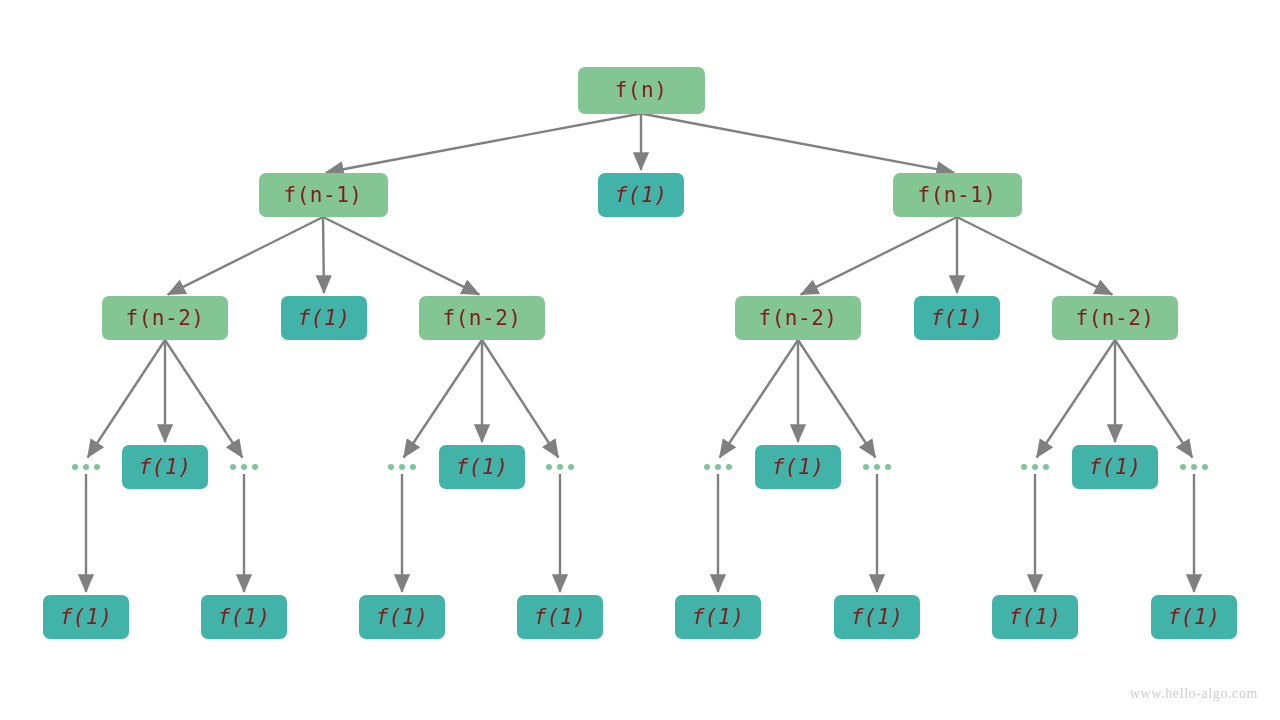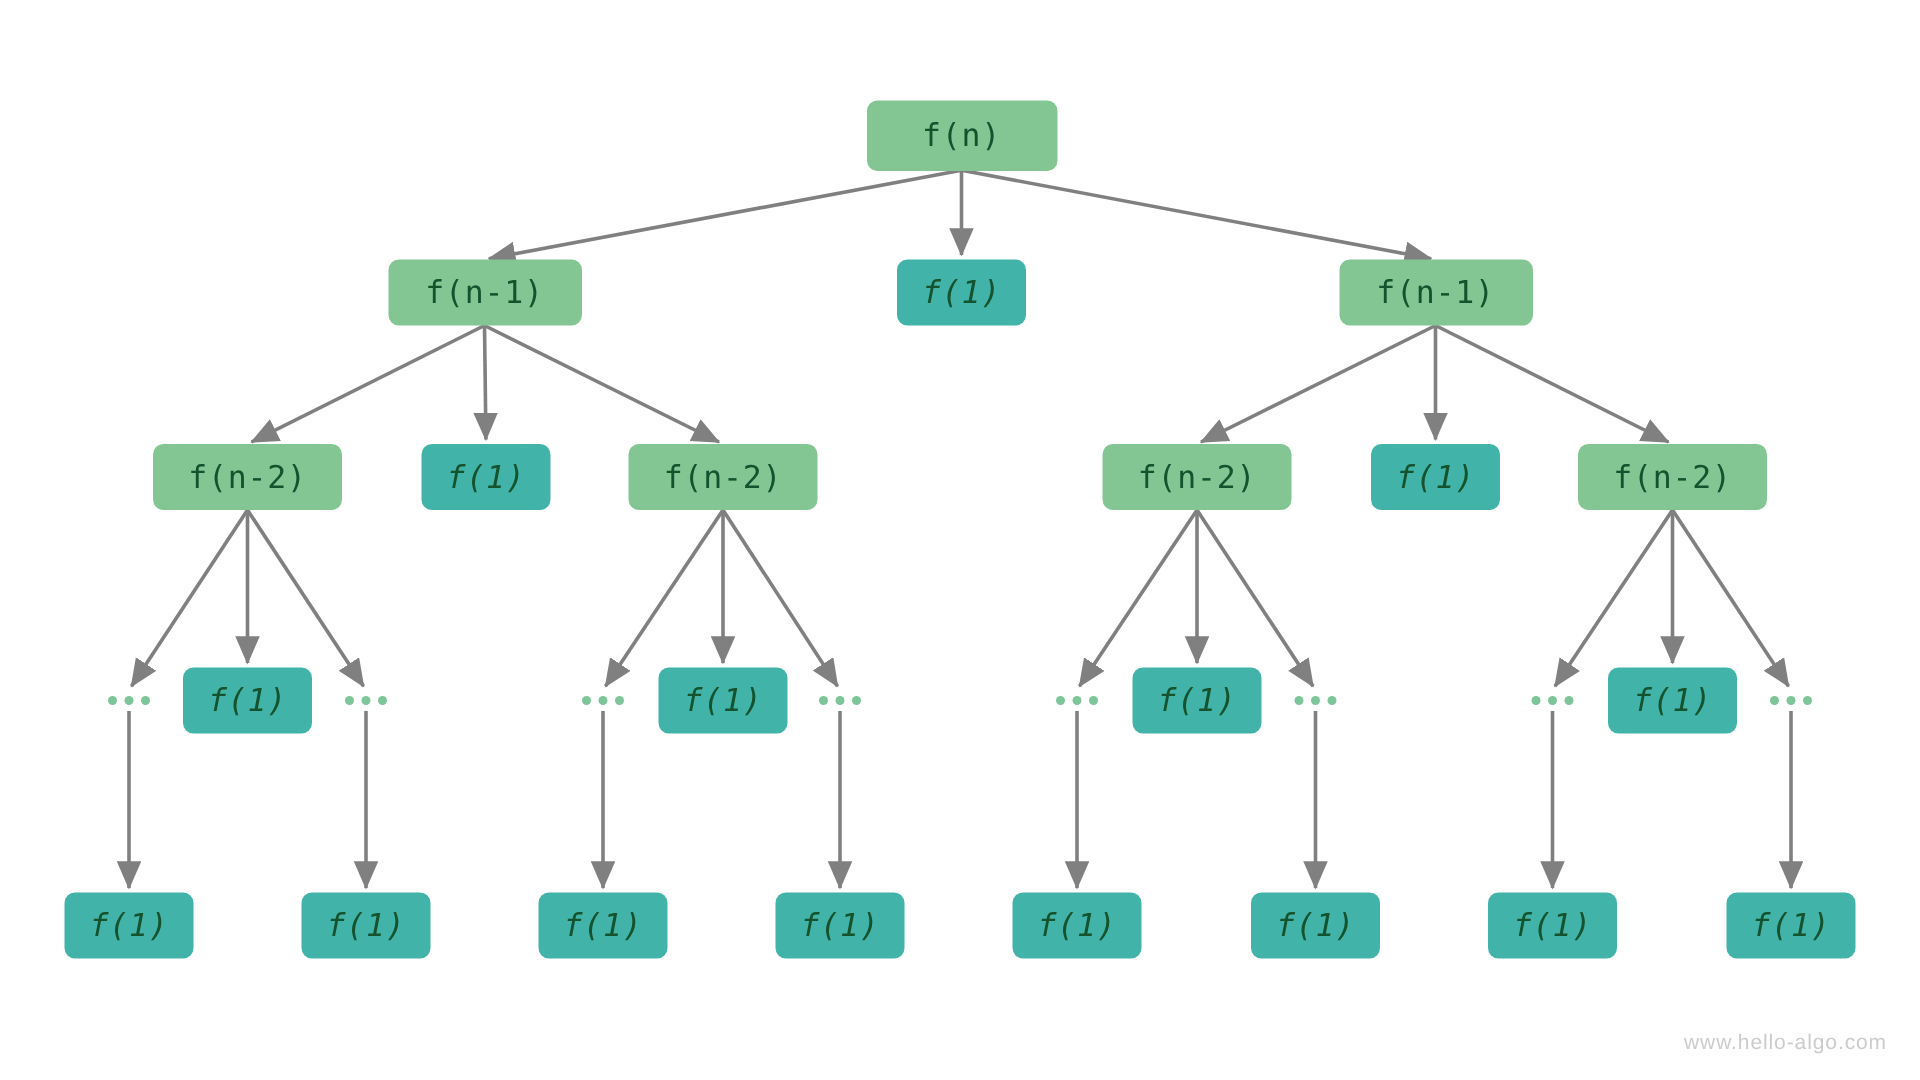--- a/index.html
+++ b/index.html
@@ -24,21 +24,21 @@
     height: 720px;
     pointer-events: none;
   }
   .node {
     position: absolute;
     box-sizing: border-box;
     display: flex;
     align-items: center;
     justify-content: center;
     border-radius: 7px;
-    color: #14532d;
+    color: #7f1d1d;
     font-family: "DejaVu Sans Mono", "Liberation Mono", monospace;
     font-size: 21px;
     letter-spacing: 0.5px;
     white-space: nowrap;
     user-select: none;
   }
   .node.recursive { background: #83c593; }
   .node.base     { background: #42b3a9; font-style: italic; }
   .ellipsis {
     position: absolute;
@@ -53,21 +53,21 @@
     width: 6px;
     height: 6px;
     border-radius: 50%;
     background: #7ec699;
   }
   #watermark {
     position: absolute;
     right: 22px;
     bottom: 18px;
     color: #cccccc;
-    font-family: Liberation Sans, sans-serif;
+    font-family: Liberation Serif, serif;
     font-size: 14px;
     letter-spacing: 0.6px;
     user-select: none;
   }
 </style>
 </head>
 <body>
 
 <div id="canvas">
 

